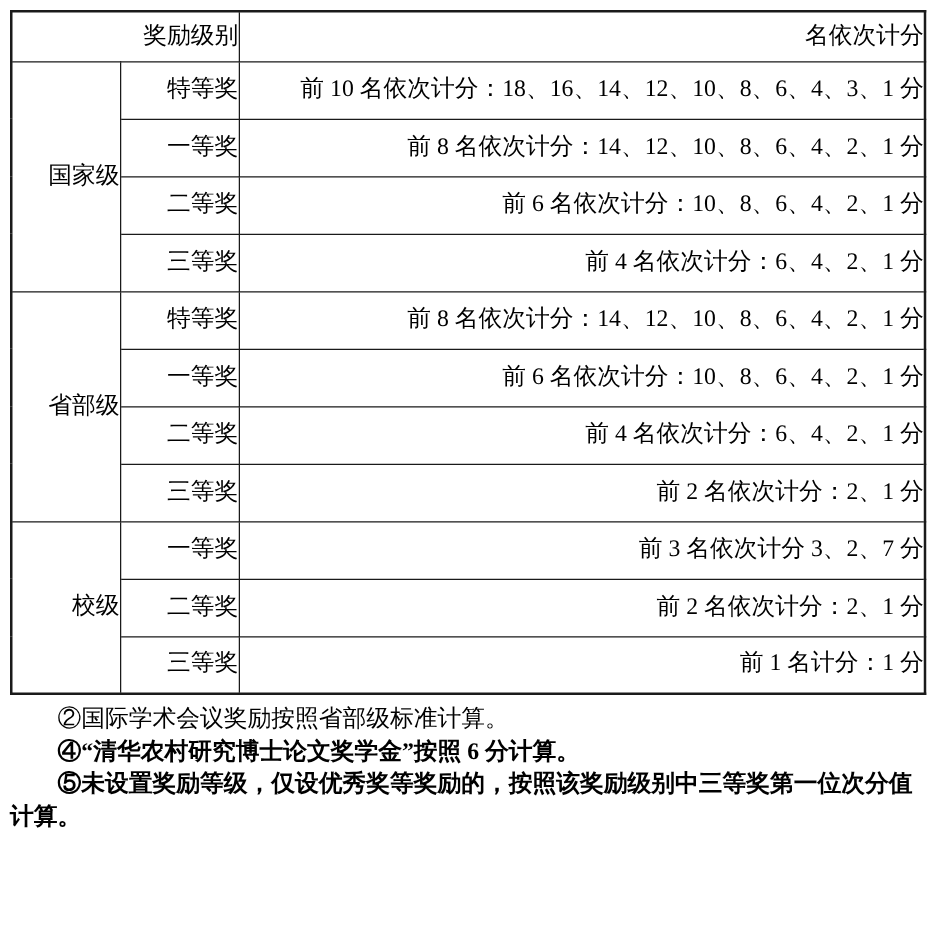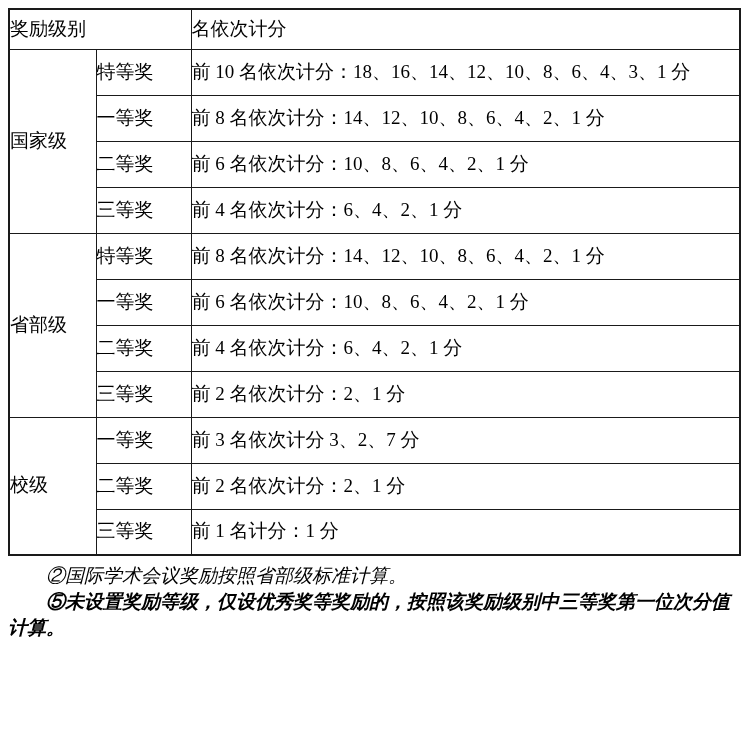--- a/index.html
+++ b/index.html
@@ -17,39 +17,39 @@
   }
   table.score-table {
     border-collapse: collapse;
     table-layout: fixed;
     width: 731px;
     border: 2px solid #1a1a1a;
   }
   table.score-table th,
   table.score-table td {
     border: 1px solid #1a1a1a;
-    text-align: left;
+    text-align: right;
     vertical-align: middle;
     font-size: 19px;
     font-weight: normal;
     padding: 0;
     line-height: 1.2;
     overflow: hidden;
     white-space: nowrap;
   }
   tr.header-row { height: 40px; }
   tr.data-row   { height: 46px; }
   .notes {
     margin-top: 7px;
     width: 732px;
     font-size: 19px;
     line-height: 26px;
   }
   .note { margin: 0; }
-  .note.indent { text-indent: 2em; font-style: italic; }
+  .note.indent { text-indent: 2em; }
   .bold { font-weight: bold; }
 </style>
 </head>
 <body>
 
 <div class="page">
 
   <table class="score-table">
     <colgroup>
       <col style="width:87px">
@@ -111,16 +111,17 @@
       </tr>
       <tr class="data-row">
         <td class="sub-cell">三等奖</td>
         <td class="std-cell">前 1 名计分：1 分</td>
       </tr>
     </tbody>
   </table>
 
   <div class="notes">
     <p class="note indent"><span>②</span><span>国际学术会议奖励按照省部级标准计算。</span></p>
+    <p class="note indent bold"><span>④</span><span>“清华农村研究博士论文奖学金”按照 6 分计算。</span></p>
     <p class="note indent bold"><span>⑤</span><span>未设置奖励等级，仅设优秀奖等奖励的，按照该奖励级别中三等奖第一位次分值计算。</span></p>
   </div>
 
 </div>
 
 </body></html>

